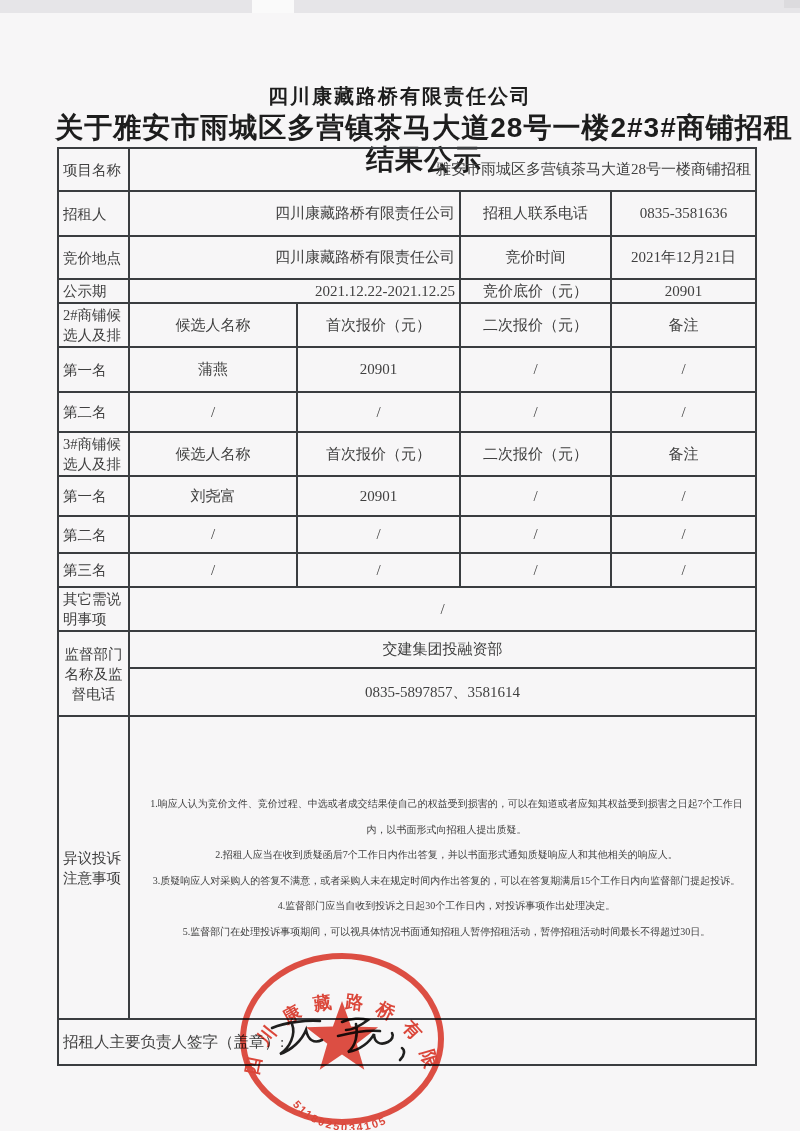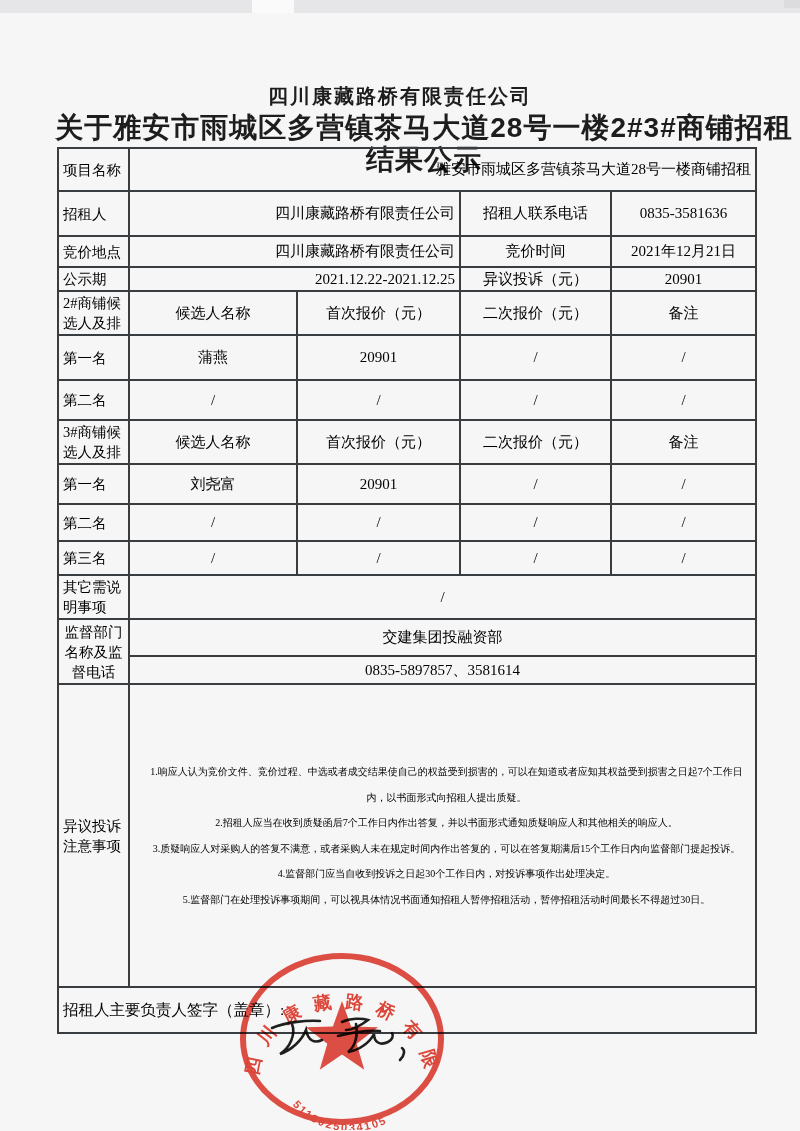--- a/index.html
+++ b/index.html
@@ -14,21 +14,21 @@
   .scan-edge-r{position:absolute;top:0;right:0;width:16px;height:8px;background:#dcdbde;}
 
   .titles{position:absolute;top:82px;left:0;width:800px;text-align:center;
     font-family:"Liberation Sans", sans-serif;font-weight:bold;color:#1d1d1d;}
   .title1{font-size:20px;letter-spacing:2px;line-height:28px;}
   .title2{font-size:28px;letter-spacing:1px;line-height:32px;margin-top:2px;padding-left:48px;}
 
   table.doc{
     position:absolute;left:57px;top:147px;width:698px;
     border-collapse:collapse;table-layout:fixed;
-    font-size:15px;color:#000000;
+    font-size:15px;color:#404040;
   }
   table.doc td{
     border:2px solid #3a3d40;
     padding:1px 4px;
     vertical-align:middle;
     overflow:hidden;
   }
   td.lbl{text-align:left;font-size:14.5px;white-space:pre-line;line-height:20px;padding-left:4px;}
   td.lbl-c{text-align:center;}
   td.val{text-align:right;padding-left:6px;}
@@ -69,31 +69,31 @@
     <td class="val" colspan="4">雅安市雨城区多营镇茶马大道28号一楼商铺招租</td>
   </tr>
 
   <tr style="height:45px">
     <td class="lbl">招租人</td>
     <td class="val" colspan="2">四川康藏路桥有限责任公司</td>
     <td class="c">招租人联系电话</td>
     <td class="c">0835-3581636</td>
   </tr>
 
-  <tr style="height:31px">
+  <tr style="height:43px">
     <td class="lbl">竞价地点</td>
     <td class="val" colspan="2">四川康藏路桥有限责任公司</td>
     <td class="c">竞价时间</td>
     <td class="c">2021年12月21日</td>
   </tr>
 
   <tr style="height:16px">
     <td class="lbl">公示期</td>
     <td class="val" colspan="2">2021.12.22-2021.12.25</td>
-    <td class="c">异议投诉（元）</td>
+    <td class="c">竞价底价（元）</td>
     <td class="c">20901</td>
   </tr>
 
   <tr style="height:42px">
     <td class="lbl">2#商铺候
 选人及排</td>
     <td class="c">候选人名称</td>
     <td class="c">首次报价（元）</td>
     <td class="c">二次报价（元）</td>
     <td class="c">备注</td>
@@ -148,21 +148,21 @@
 明事项</td>
     <td class="c" colspan="4">/</td>
   </tr>
 
   <tr style="height:37px">
     <td class="lbl lbl-c" rowspan="2">监督部门
 名称及监
 督电话</td>
     <td class="c" colspan="4">交建集团投融资部</td>
   </tr>
-  <tr style="height:28px">
+  <tr style="height:48px">
     <td class="c" colspan="4">0835-5897857、3581614</td>
   </tr>
 
   <tr style="height:303px">
     <td class="lbl">异议投诉
 注意事项</td>
     <td class="notes" colspan="4">
       <div class="note-line">1.响应人认为竞价文件、竞价过程、中选或者成交结果使自己的权益受到损害的，可以在知道或者应知其权益受到损害之日起7个工作日内，以书面形式向招租人提出质疑。</div>
       <div class="note-line">2.招租人应当在收到质疑函后7个工作日内作出答复，并以书面形式通知质疑响应人和其他相关的响应人。</div>
       <div class="note-line">3.质疑响应人对采购人的答复不满意，或者采购人未在规定时间内作出答复的，可以在答复期满后15个工作日内向监督部门提起投诉。</div>

